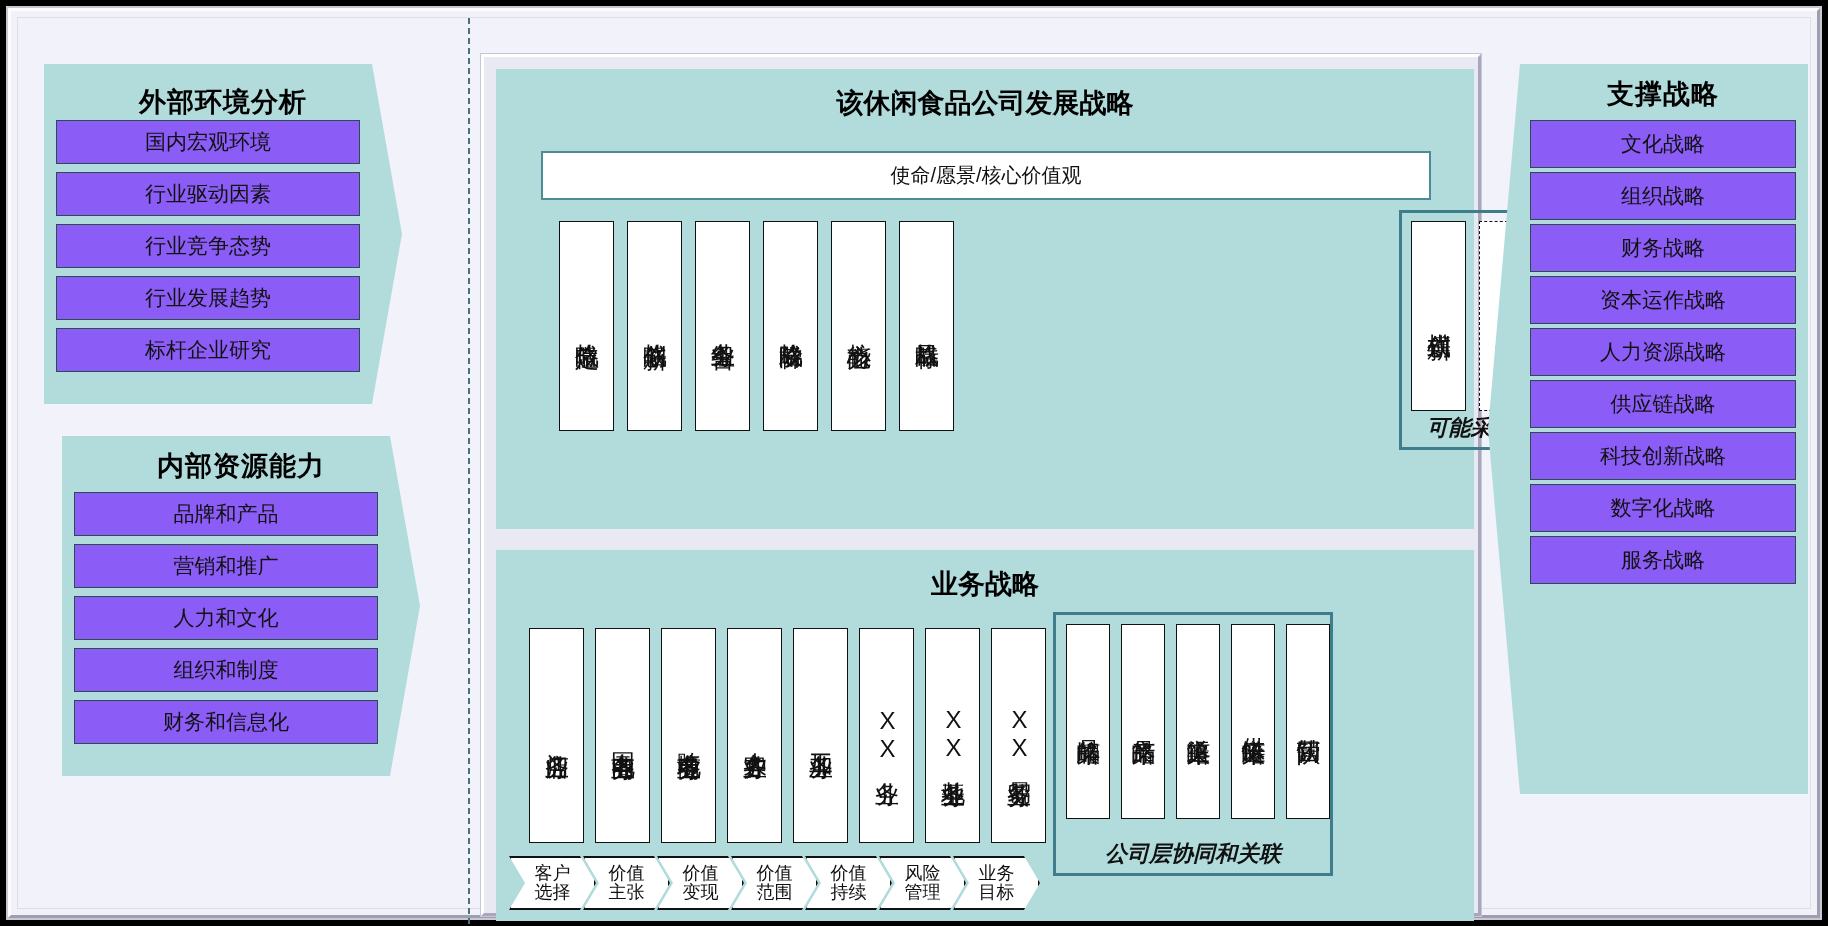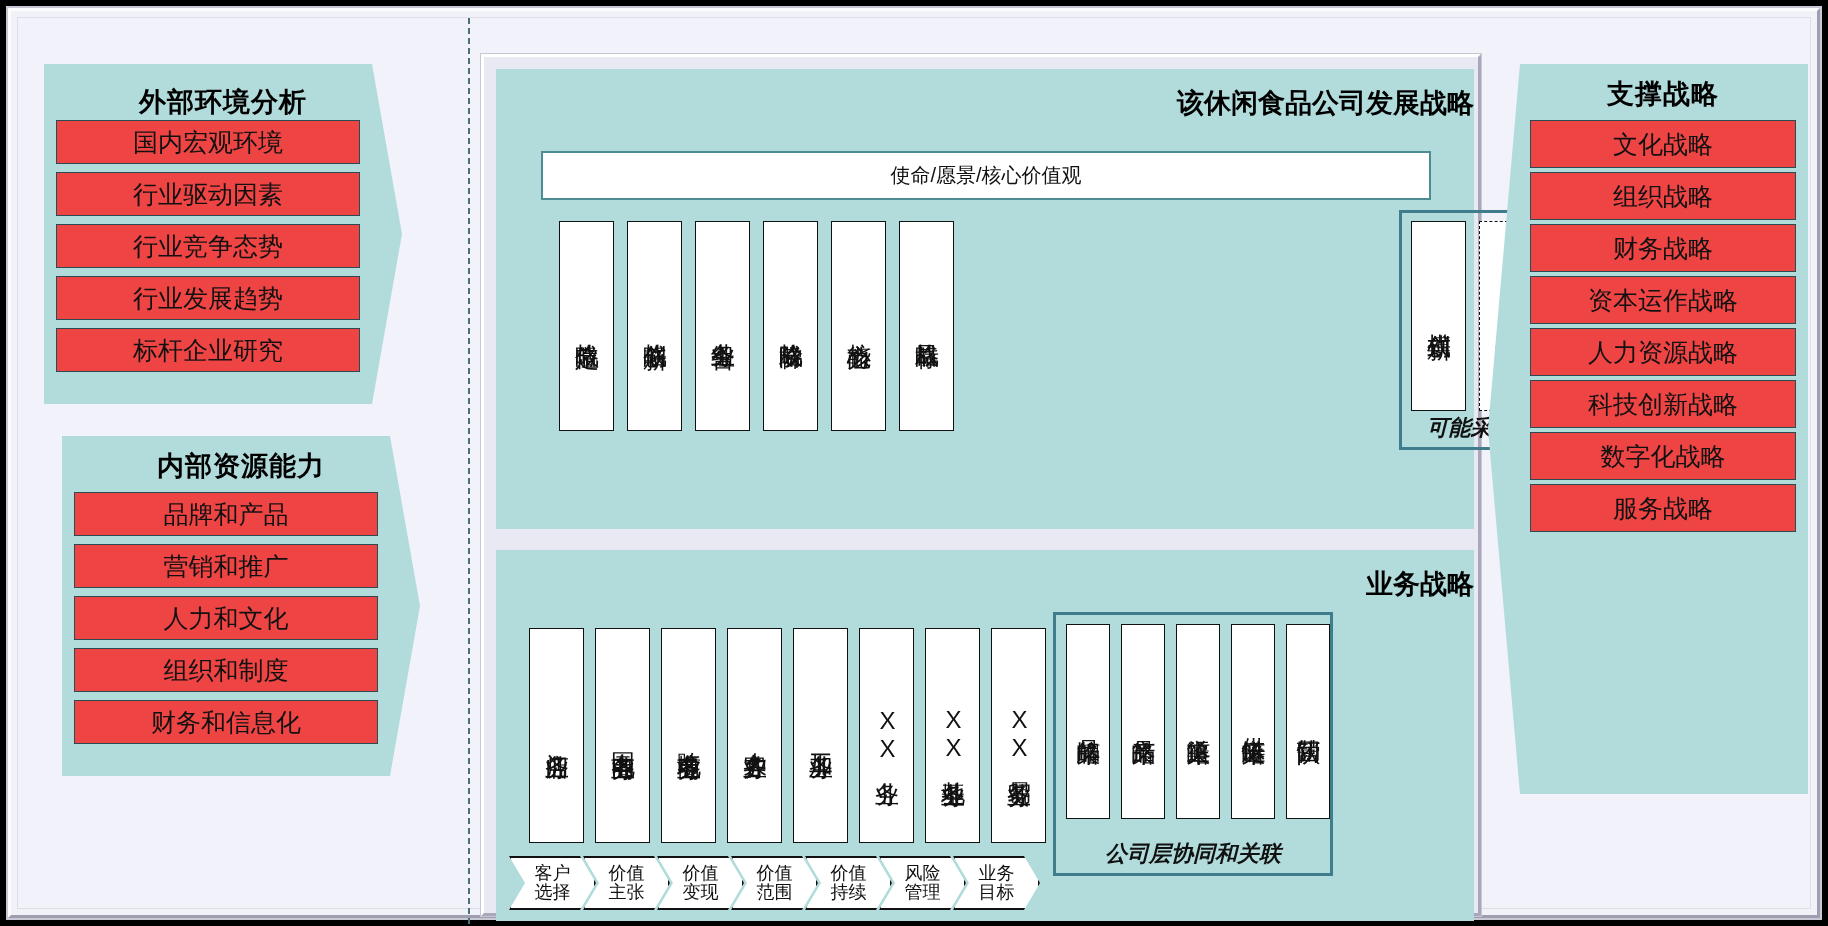--- a/index.html
+++ b/index.html
@@ -45,26 +45,26 @@
     clip-path: polygon(0 0, calc(100% - 30px) 0, 100% 50%, calc(100% - 30px) 100%, 0 100%);
   }
   .panel-title {
     text-align: center;
     font-weight: bold;
     font-size: 27px;
     color: #000;
     letter-spacing: 1px;
   }
   .hbox {
-    background: #ef4444;
+    background: #8b5cf6;
     border: 1px solid #2b4a52;
     display: flex;
     align-items: center;
     justify-content: center;
-    font-size: 25px;
+    font-size: 21px;
     color: #111;
   }
 
   
   #center-card {
     position: absolute;
     left: 463px; top: 36px;
     width: 1000px; height: 862px;
     background: #e9e9f4;
     border-top: 3px solid #ffffff;
@@ -82,21 +82,21 @@
   .center-section {
     position: absolute;
     background: #b2dcdc;
     left: 7px;
     width: 978px;
   }
   #sec-dev { top: 7px;   height: 460px; }
   #sec-biz { top: 474px; height: 371px; margin-top: 14px; }
 
   .section-title {
-    text-align: right;
+    text-align: center;
     font-weight: bold;
     font-size: 27px;
     padding-top: 16px;
     color: #000;
   }
 
   #mission-box {
     position: absolute;
     left: 45px; top: 82px;
     width: 890px; height: 49px;
@@ -356,20 +356,21 @@
     </div>
 
     <div class="panel" id="sup-panel">
       <div class="panel-title" style="padding-top:12px; padding-left:30px;">支撑战略</div>
       <div id="sup-list">
         <div class="hbox">文化战略</div>
         <div class="hbox">组织战略</div>
         <div class="hbox">财务战略</div>
         <div class="hbox">资本运作战略</div>
         <div class="hbox">人力资源战略</div>
+        <div class="hbox">供应链战略</div>
         <div class="hbox">科技创新战略</div>
         <div class="hbox">数字化战略</div>
         <div class="hbox">服务战略</div>
       </div>
     </div>
 
   </div>
 </div>
 
 </body></html>

